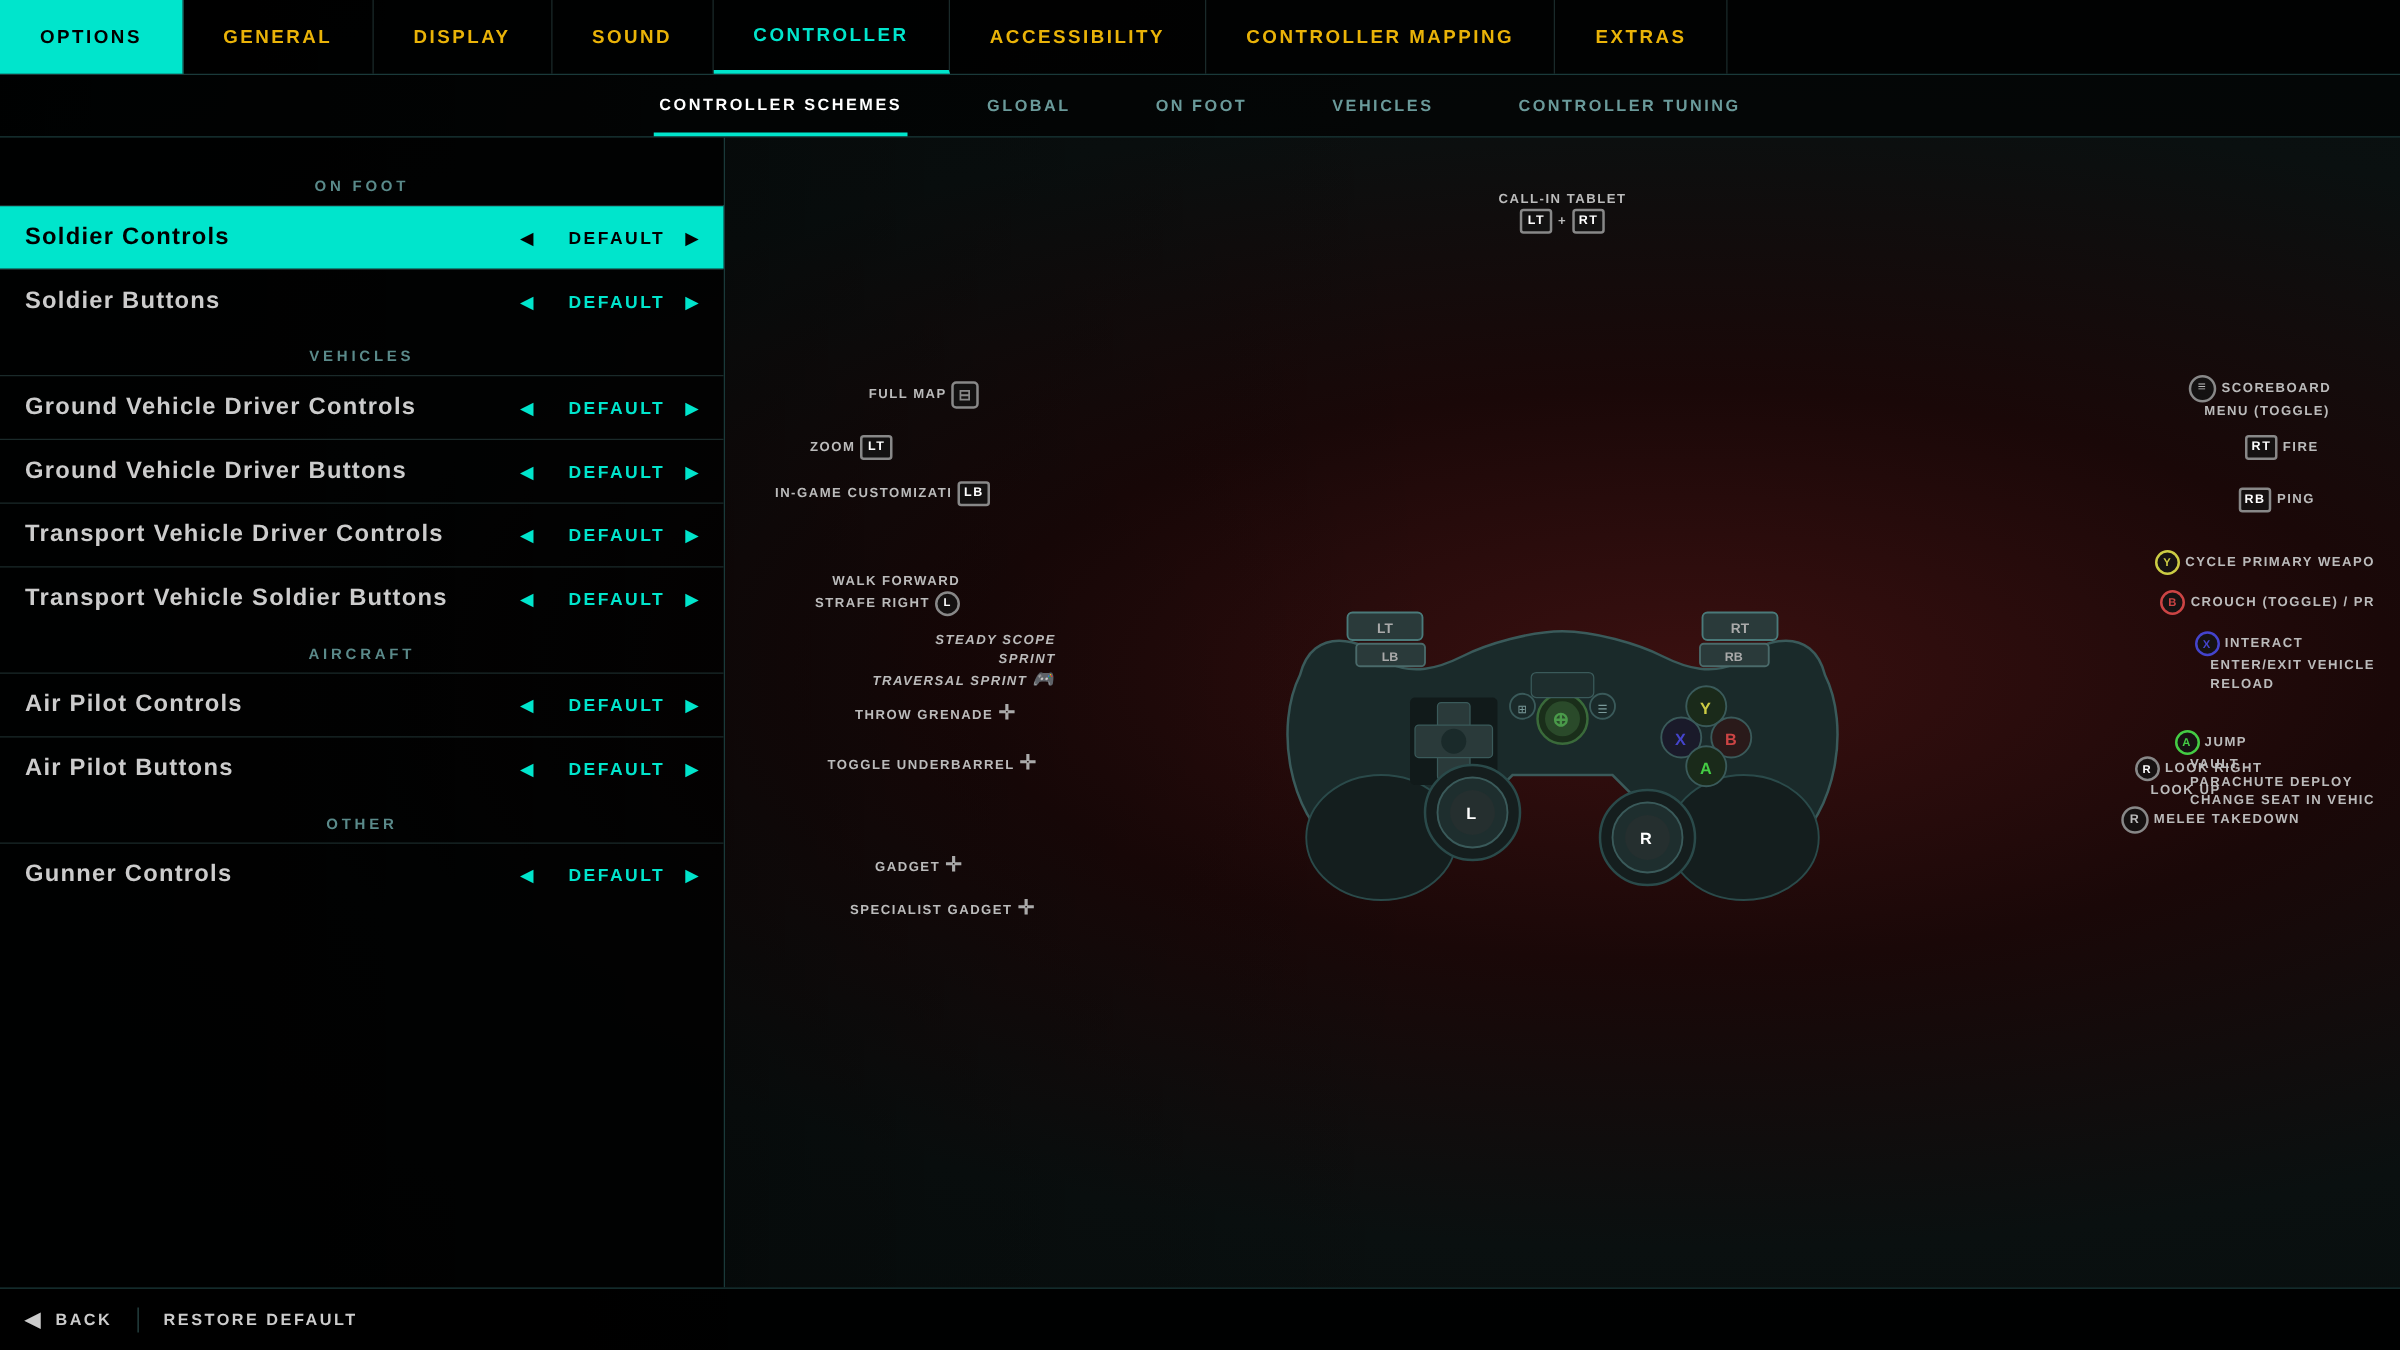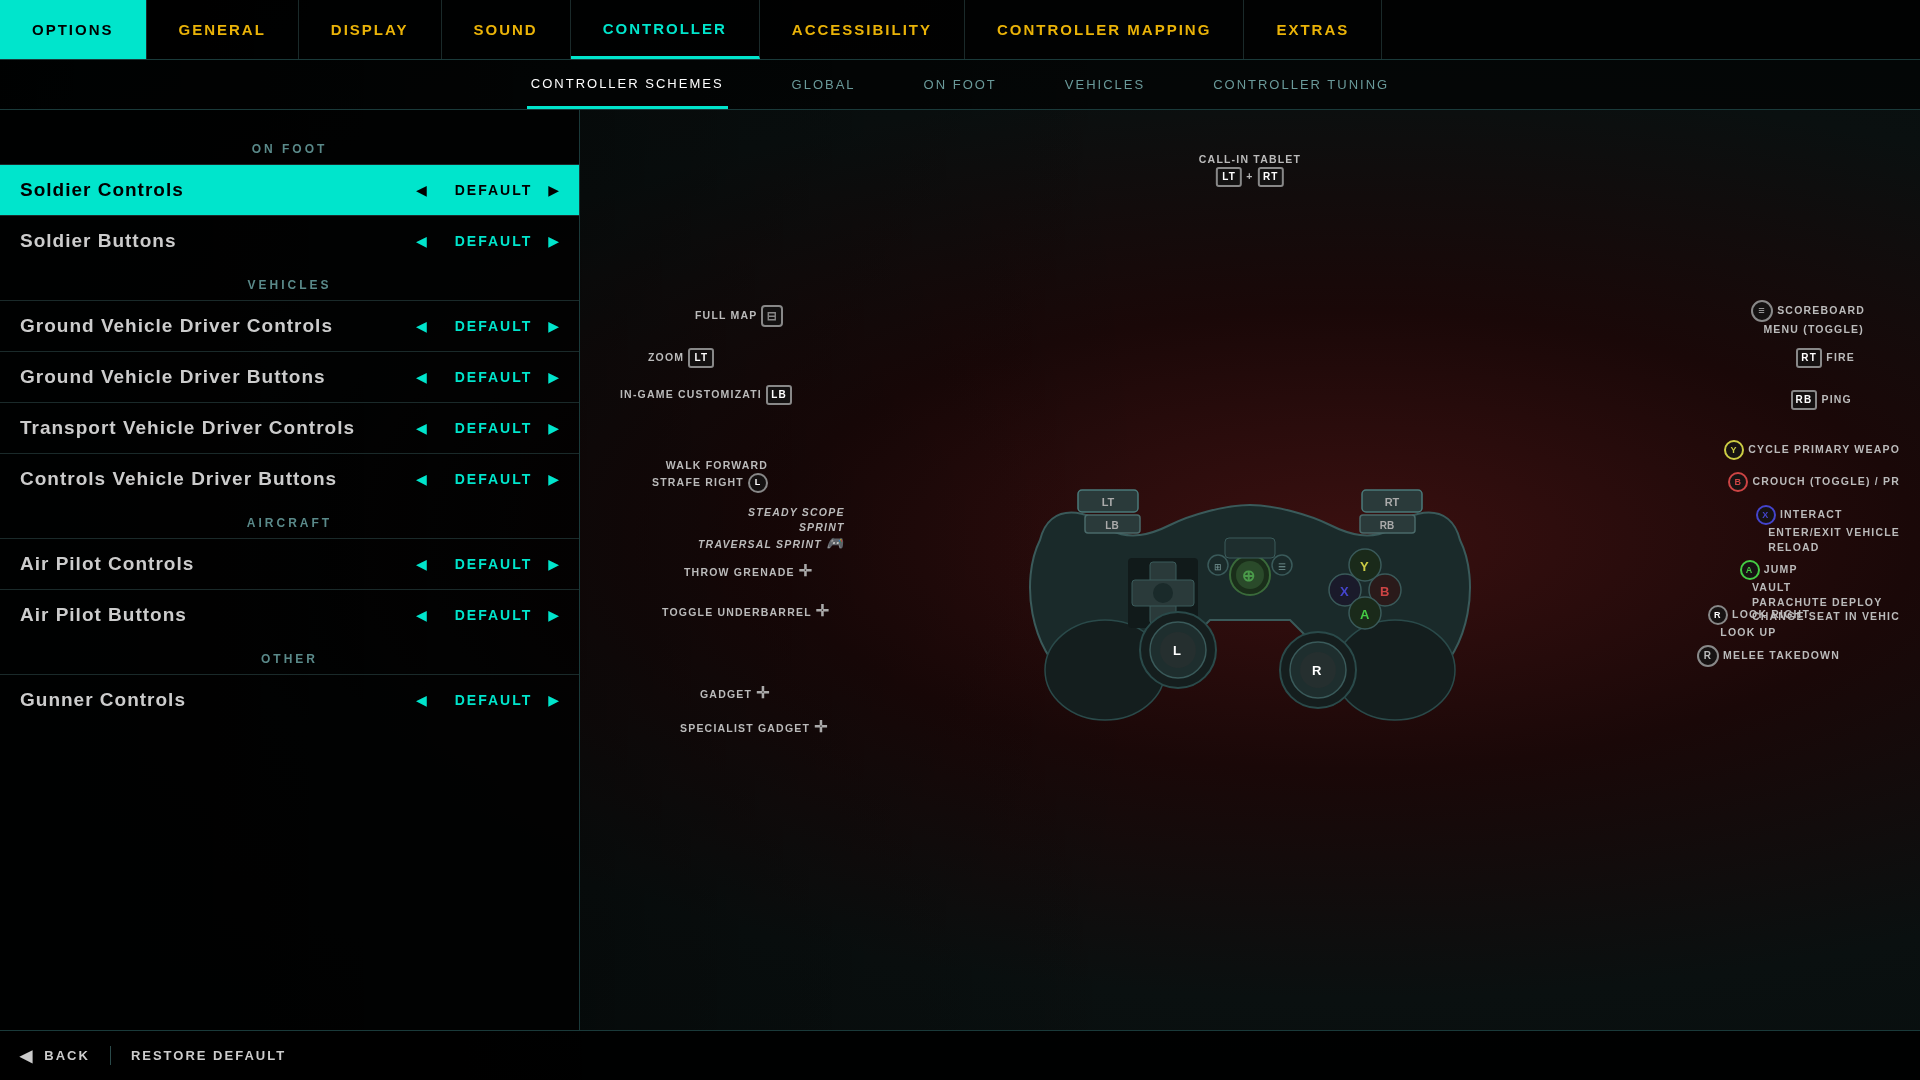--- a/index.html
+++ b/index.html
@@ -67,21 +67,21 @@
       display: flex;
       align-items: center;
       justify-content: center;
       height: 50px;
       background: rgba(0,0,0,0.6);
       border-bottom: 1px solid #1a3a3a;
       gap: 60px;
     }
     .sub-nav-item {
       font-size: 13px;
-      font-weight: 400;
+      font-weight: 700;
       letter-spacing: 2px;
       color: #6a9a9a;
       cursor: pointer;
       text-transform: uppercase;
       padding: 0 4px;
       height: 100%;
       display: flex;
       align-items: center;
     }
     .sub-nav-item.active {
@@ -328,21 +328,21 @@
       <span class="scheme-value">DEFAULT</span>
       <span class="arrow arrow-right">▶</span>
     </div>
     <div class="scheme-row">
       <span class="scheme-name">Transport Vehicle Driver Controls</span>
       <span class="arrow arrow-left">◀</span>
       <span class="scheme-value">DEFAULT</span>
       <span class="arrow arrow-right">▶</span>
     </div>
     <div class="scheme-row">
-      <span class="scheme-name">Controls Vehicle Driver Buttons</span>
+      <span class="scheme-name">Transport Vehicle Soldier Buttons</span>
       <span class="arrow arrow-left">◀</span>
       <span class="scheme-value">DEFAULT</span>
       <span class="arrow arrow-right">▶</span>
     </div>
 
     <div class="section-header">AIRCRAFT</div>
     <div class="scheme-row">
       <span class="scheme-name">Air Pilot Controls</span>
       <span class="arrow arrow-left">◀</span>
       <span class="scheme-value">DEFAULT</span>
@@ -533,21 +533,21 @@
         <span>CROUCH (TOGGLE) / PR</span>
       </div>
 
       <div class="diagram-label" style="position:absolute; top:395px; right:20px; text-align:left;">
         <span class="badge-round" style="border-color:#4444cc; color:#4444cc;">X</span>
         <span>INTERACT</span><br>
         &nbsp;&nbsp;&nbsp;<span>ENTER/EXIT VEHICLE</span><br>
         &nbsp;&nbsp;&nbsp;<span>RELOAD</span>
       </div>
 
-      <div class="diagram-label" style="position:absolute; top:450px; right:20px; text-align:left;">
+      <div class="diagram-label" style="position:absolute; top:474px; right:20px; text-align:left;">
         <span class="badge-round" style="border-color:#44cc44; color:#44cc44;">A</span>
         <span>JUMP</span><br>
         &nbsp;&nbsp;&nbsp;<span>VAULT</span><br>
         &nbsp;&nbsp;&nbsp;<span>PARACHUTE DEPLOY</span><br>
         &nbsp;&nbsp;&nbsp;<span>CHANGE SEAT IN VEHIC</span>
       </div>
 
       <div class="diagram-label" style="position:absolute; top:495px; right:110px; text-align:left;">
         <span class="badge-round">R</span>
         <span>LOOK RIGHT</span><br>

